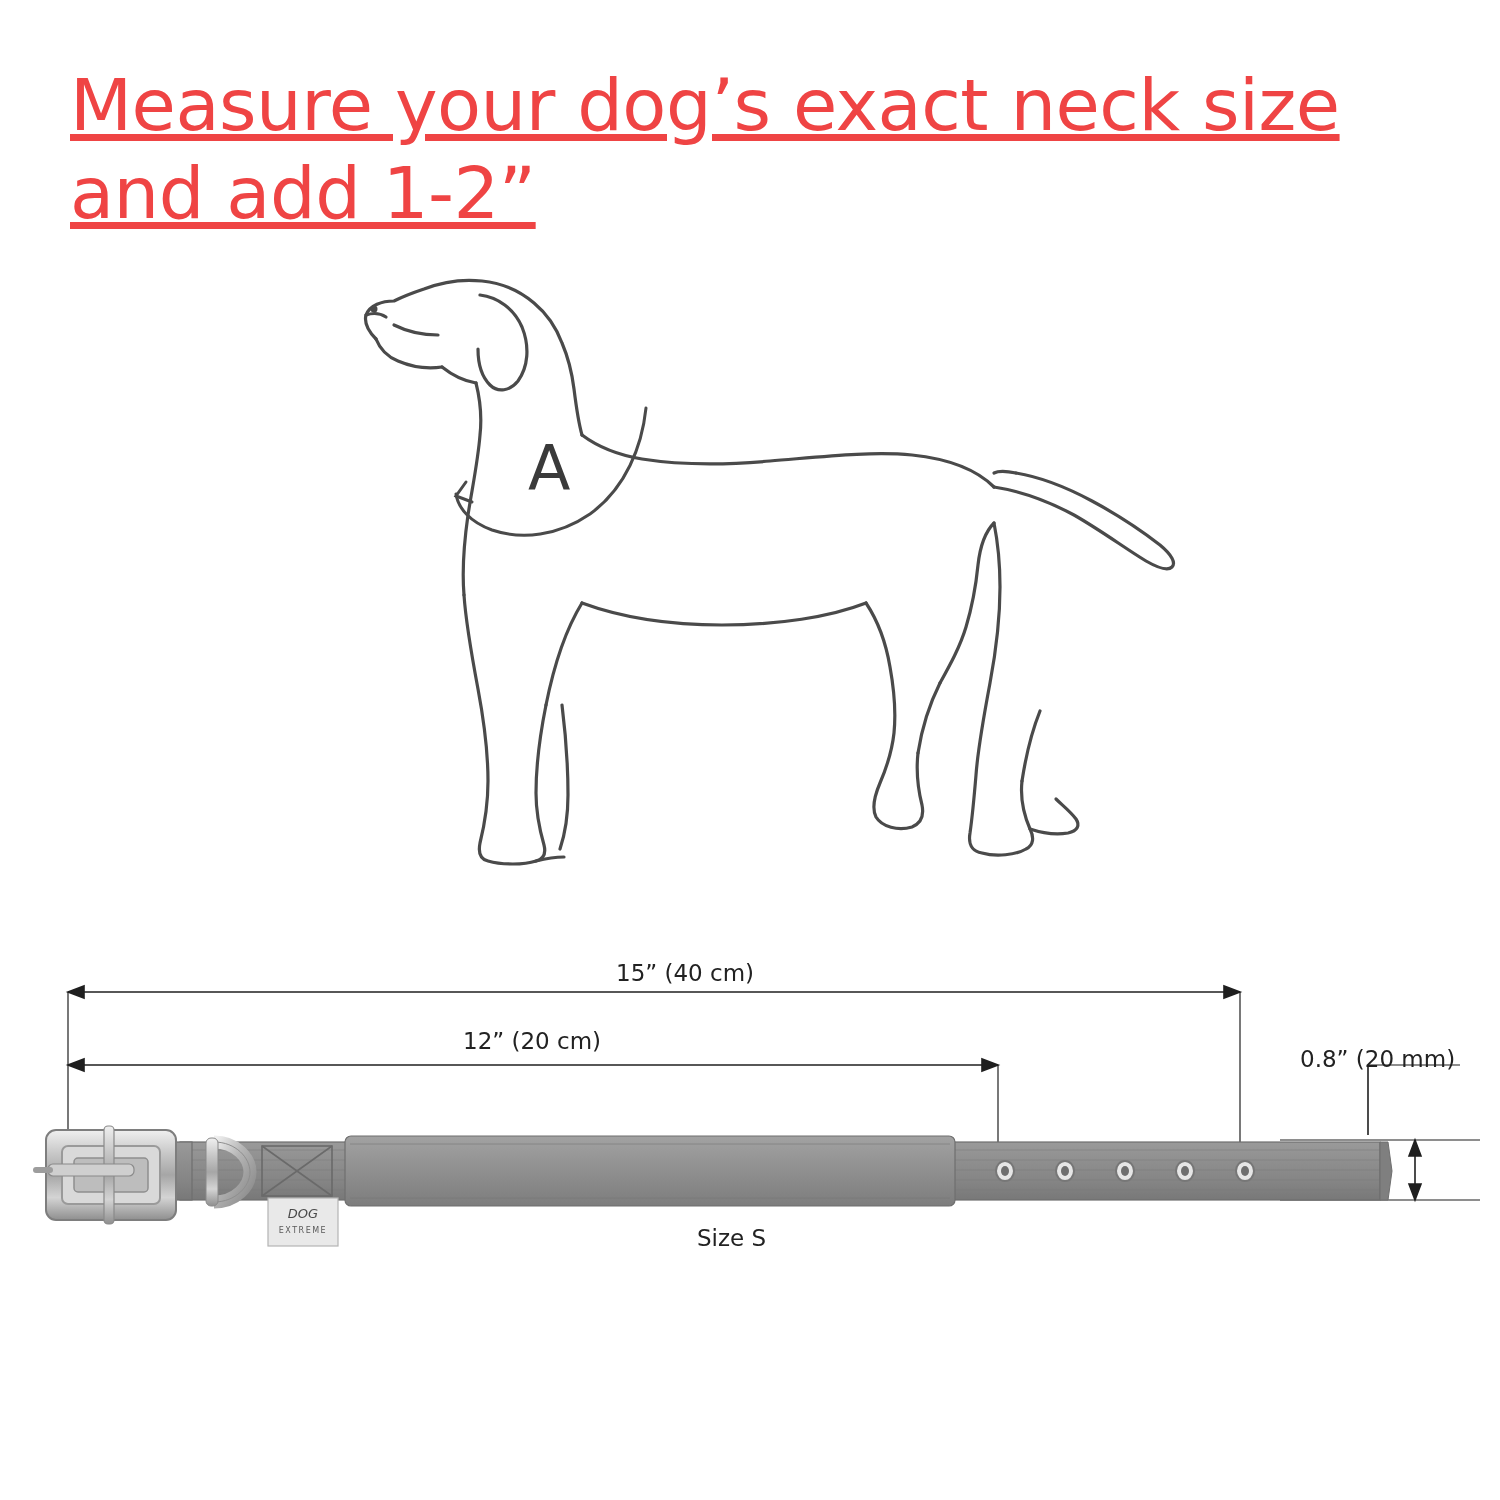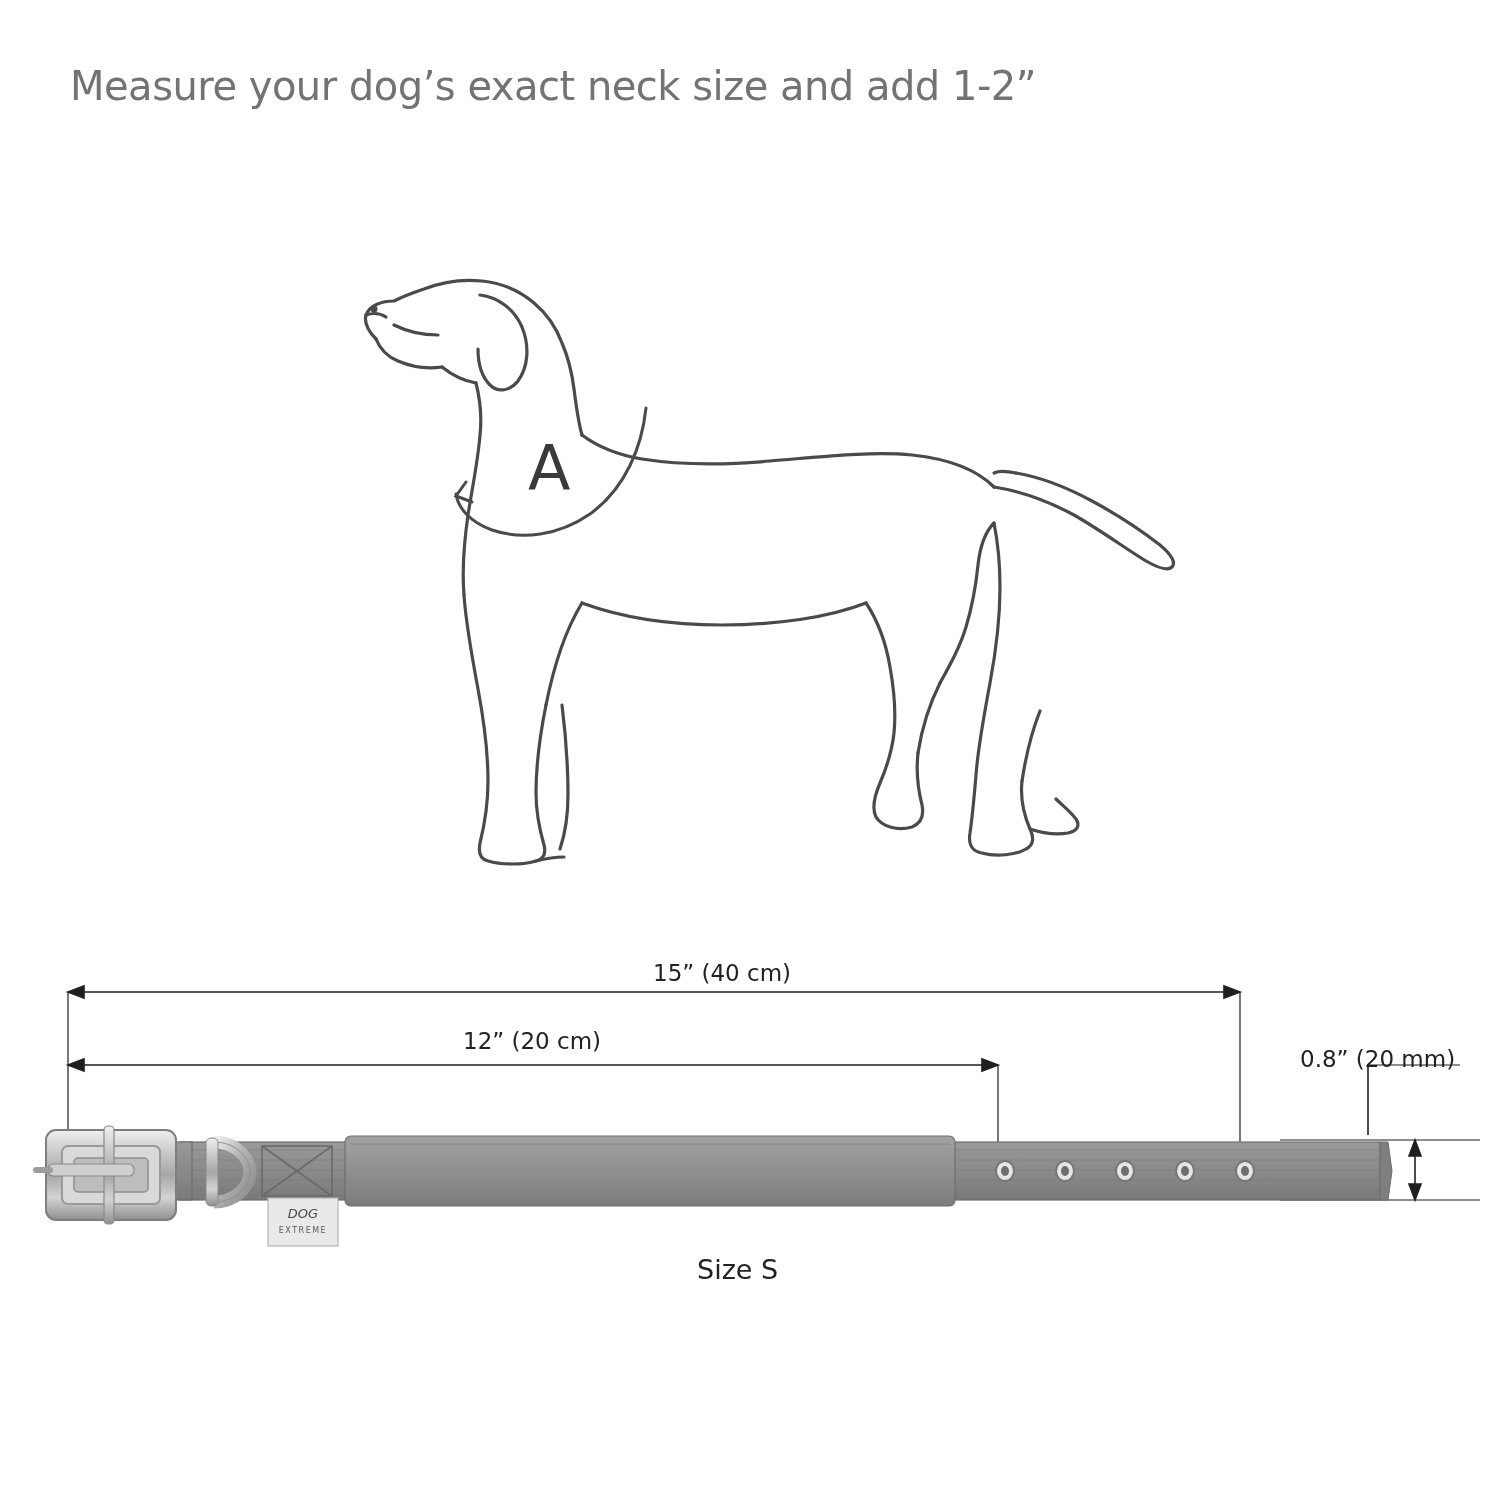--- a/index.html
+++ b/index.html
@@ -14,26 +14,27 @@
     font-family: "DejaVu Sans", sans-serif;
     color: #2b2b2b;
     overflow: hidden;
   }
 
   .headline {
     position: absolute;
     left: 70px;
     top: 62px;
     width: 1340px;
-    font-size: 40px;
+    font-size: 72px;
     line-height: 1.22;
     font-weight: 400;
-    color: #737373;
+    color: #ef4444;
     letter-spacing: -0.5px;
     font-family: "DejaVu Sans", sans-serif;
+    text-decoration: underline;
   }
 
   .dog-figure {
     position: absolute;
     left: 330px;
     top: 265px;
     width: 920px;
     height: 640px;
   }
 
@@ -55,30 +56,29 @@
   }
 
   .dim-label {
     position: absolute;
     font-size: 23px;
     color: #222;
     white-space: nowrap;
     font-family: "DejaVu Sans", sans-serif;
   }
 
-  .label-15 { left: 653px; top: 30px; }
+  .label-15 { left: 616px; top: 30px; }
   .label-12 { left: 463px; top: 98px; }
   .label-08 { left: 1300px; top: 100px; margin-top: 16px; }
   .size-label {
     position: absolute;
     left: 697px;
     top: 295px;
-    font-size: 27px;
+    font-size: 23px;
     color: #222;
-    margin-top: 29px;
   }
 
   svg { display: block; }
 </style>
 </head>
 <body>
 
 <div class="headline">Measure your dog’s exact neck size and add 1-2”</div>
 
 <div class="dog-figure">

